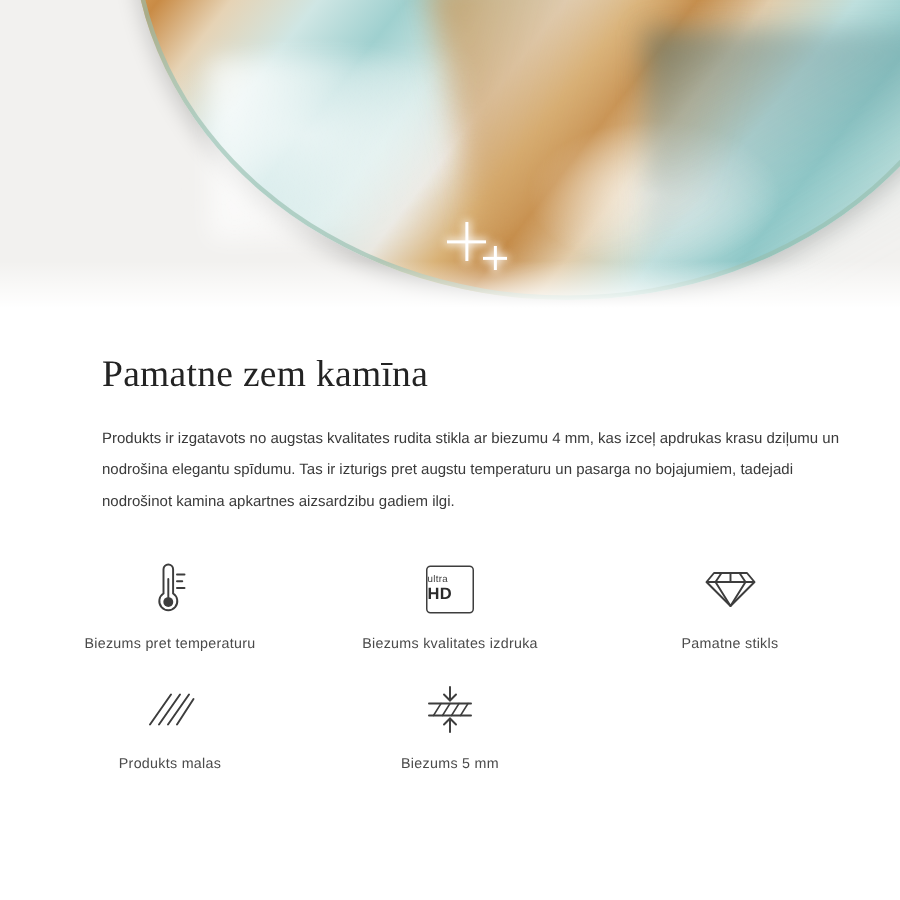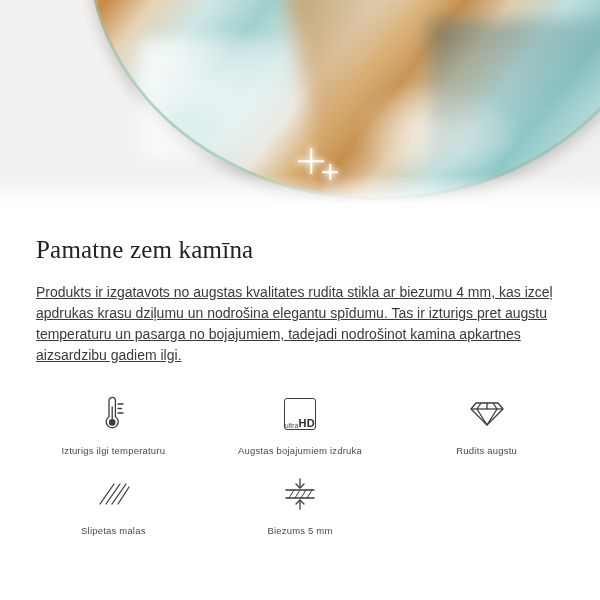--- a/index.html
+++ b/index.html
@@ -129,39 +129,39 @@
     bottom: 0;
     width: 600px;
     height: 34px;
     background: linear-gradient(to bottom, rgba(255,255,255,0), #ffffff 92%);
   }
 
   
   .content {
     position: relative;
     padding: 26px 36px 0 36px;
+    margin-left: 32px;
   }
   .headline {
     font-family: "Liberation Serif", serif;
     font-size: 25px;
     line-height: 32px;
     color: #232323;
     font-weight: 400;
     letter-spacing: 0.2px;
     margin: 0 0 16px 0;
   }
   .headline .line2 { display: block; }
   .paragraph {
     font-family: "Liberation Sans", sans-serif;
-    font-size: 14px;
+    font-size: 10px;
     line-height: 21px;
     color: #3a3a3a;
     margin: 0;
     max-width: 540px;
-    text-decoration: underline;
   }
 
   
   .features {
     position: relative;
     margin: 26px 20px 0 20px;
     display: grid;
     grid-template-columns: repeat(3, 1fr);
     row-gap: 16px;
   }
@@ -183,22 +183,22 @@
     color: #4a4a4a;
     text-align: center;
     letter-spacing: 0.2px;
   }
   .hd-box {
     width: 30px;
     height: 30px;
     border: 1.4px solid #3d3d3d;
     border-radius: 3px;
     display: flex;
-    flex-direction: row;
-    align-items: flex-end;
+    flex-direction: column;
+    align-items: flex-start;
     justify-content: center;
     line-height: 1;
   }
   .hd-box .hd-small {
     font-size: 6.5px;
     color: #3d3d3d;
     letter-spacing: 0.2px;
   }
   .hd-box .hd-big {
     font-size: 11px;
@@ -237,56 +237,56 @@
       <div class="feature-icon">
         <svg width="34" height="38" viewBox="0 0 34 38" fill="none" stroke="#3d3d3d" stroke-width="1.3" stroke-linecap="round">
           <path d="M13 5.5a3.2 3.2 0 0 1 6.4 0v16.2a6 6 0 1 1-6.4 0z"></path>
           <circle cx="16.2" cy="27.4" r="3.3" fill="#3d3d3d" stroke="none"></circle>
           <line x1="16.2" y1="12" x2="16.2" y2="25"></line>
           <line x1="22" y1="9" x2="27" y2="9"></line>
           <line x1="22" y1="13.5" x2="25.5" y2="13.5"></line>
           <line x1="22" y1="18" x2="27" y2="18"></line>
         </svg>
       </div>
-      <div class="feature-label">Izturigs ilgi temperaturu</div>
+      <div class="feature-label">Biezums pret temperaturu</div>
     </div>
 
     <div class="feature">
       <div class="feature-icon">
         <div class="hd-box">
           <span class="hd-small">ultra</span>
           <span class="hd-big">HD</span>
         </div>
       </div>
-      <div class="feature-label">Augstas bojajumiem izdruka</div>
+      <div class="feature-label">Biezums kvalitates izdruka</div>
     </div>
 
 
     <div class="feature">
       <div class="feature-icon">
         <svg width="36" height="34" viewBox="0 0 36 34" fill="none" stroke="#3d3d3d" stroke-width="1.3" stroke-linejoin="round">
           <path d="M7 6h22l5 6-16 16L2 12z"></path>
           <path d="M2 12h32"></path>
           <path d="M12 6l-4 6 10 16 10-16-4-6"></path>
           <path d="M18 6v6"></path>
         </svg>
       </div>
-      <div class="feature-label">Rudits augstu</div>
+      <div class="feature-label">Pamatne stikls</div>
     </div>
 
     <div class="feature">
       <div class="feature-icon">
         <svg width="34" height="32" viewBox="0 0 34 32" fill="none" stroke="#3d3d3d" stroke-width="1.3" stroke-linecap="round">
           <path d="M4 26 18 6"></path>
           <path d="M10 26 24 6"></path>
           <path d="M16 26 30 6"></path>
           <path d="M22 26 33 9"></path>
         </svg>
       </div>
-      <div class="feature-label">Slipetas malas</div>
+      <div class="feature-label">Produkts malas</div>
     </div>
 
     <div class="feature">
       <div class="feature-icon">
         <svg width="36" height="36" viewBox="0 0 36 36" fill="none" stroke="#3d3d3d" stroke-width="1.3" stroke-linecap="round">
           <line x1="18" y1="3" x2="18" y2="11"></line>
           <path d="M14 8l4 4 4-4"></path>
           <line x1="4" y1="14" x2="32" y2="14"></line>
           <line x1="4" y1="22" x2="32" y2="22"></line>
           <path d="M7 22l5-8M13 22l5-8M19 22l5-8M25 22l5-8" stroke-width="1"></path>

